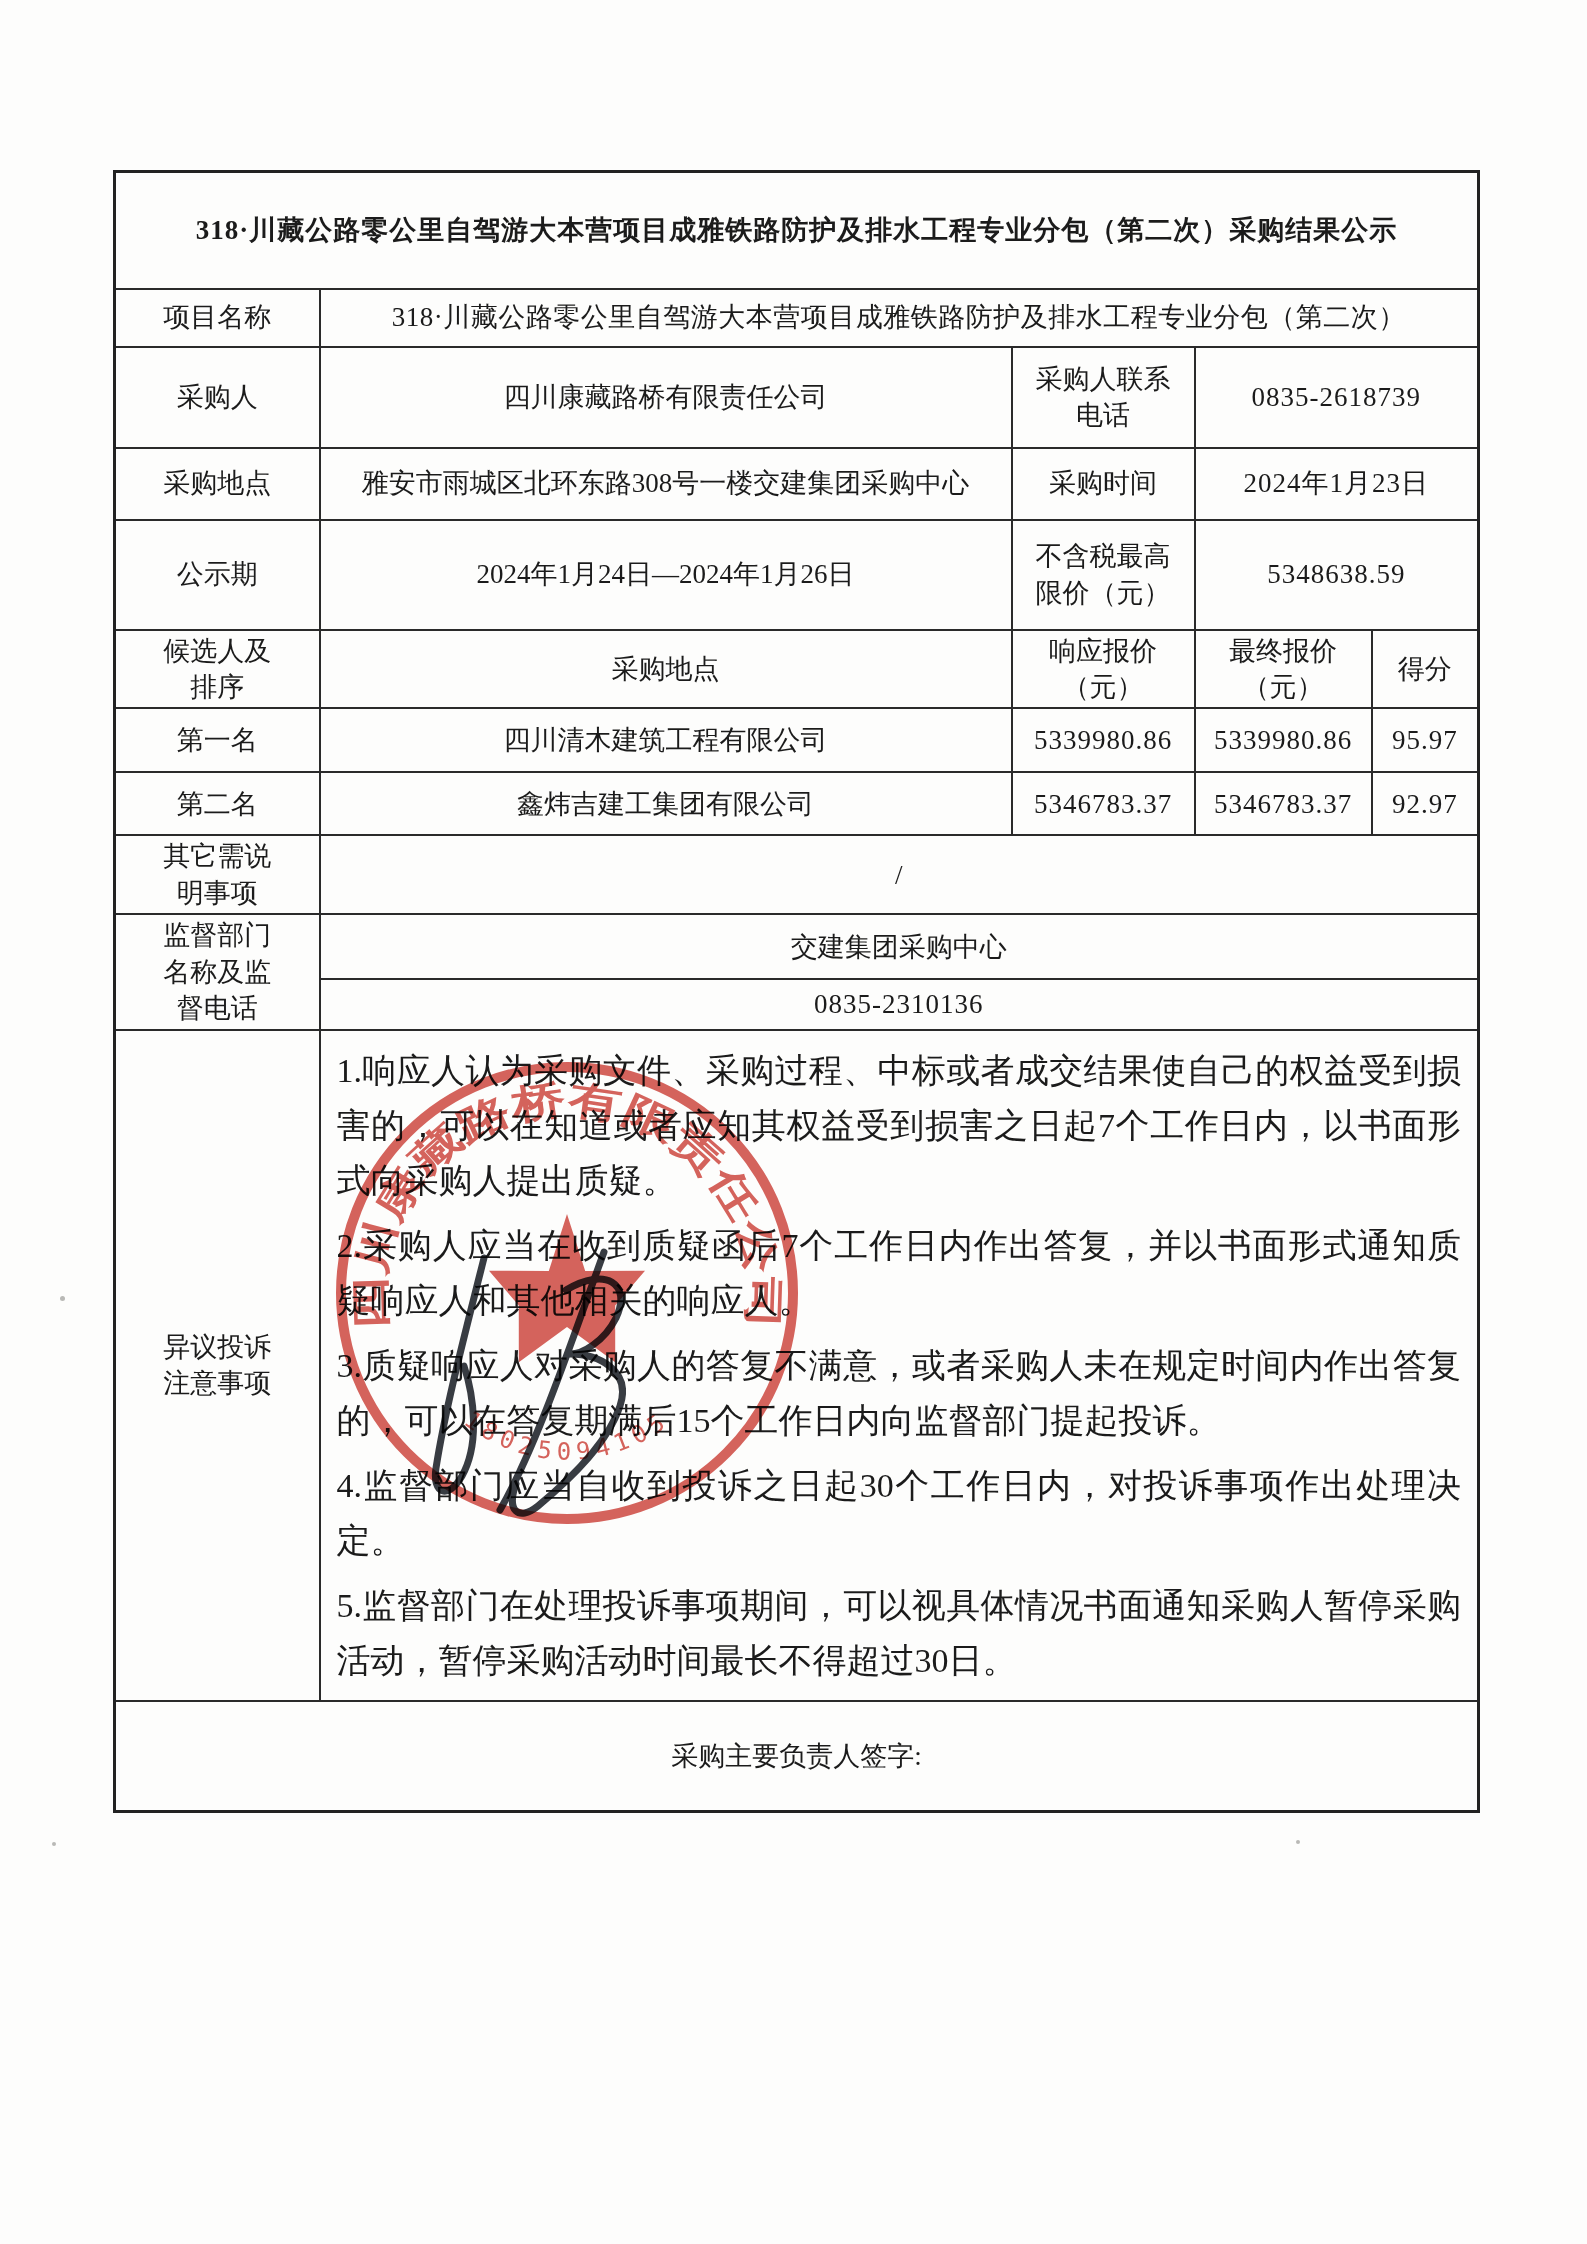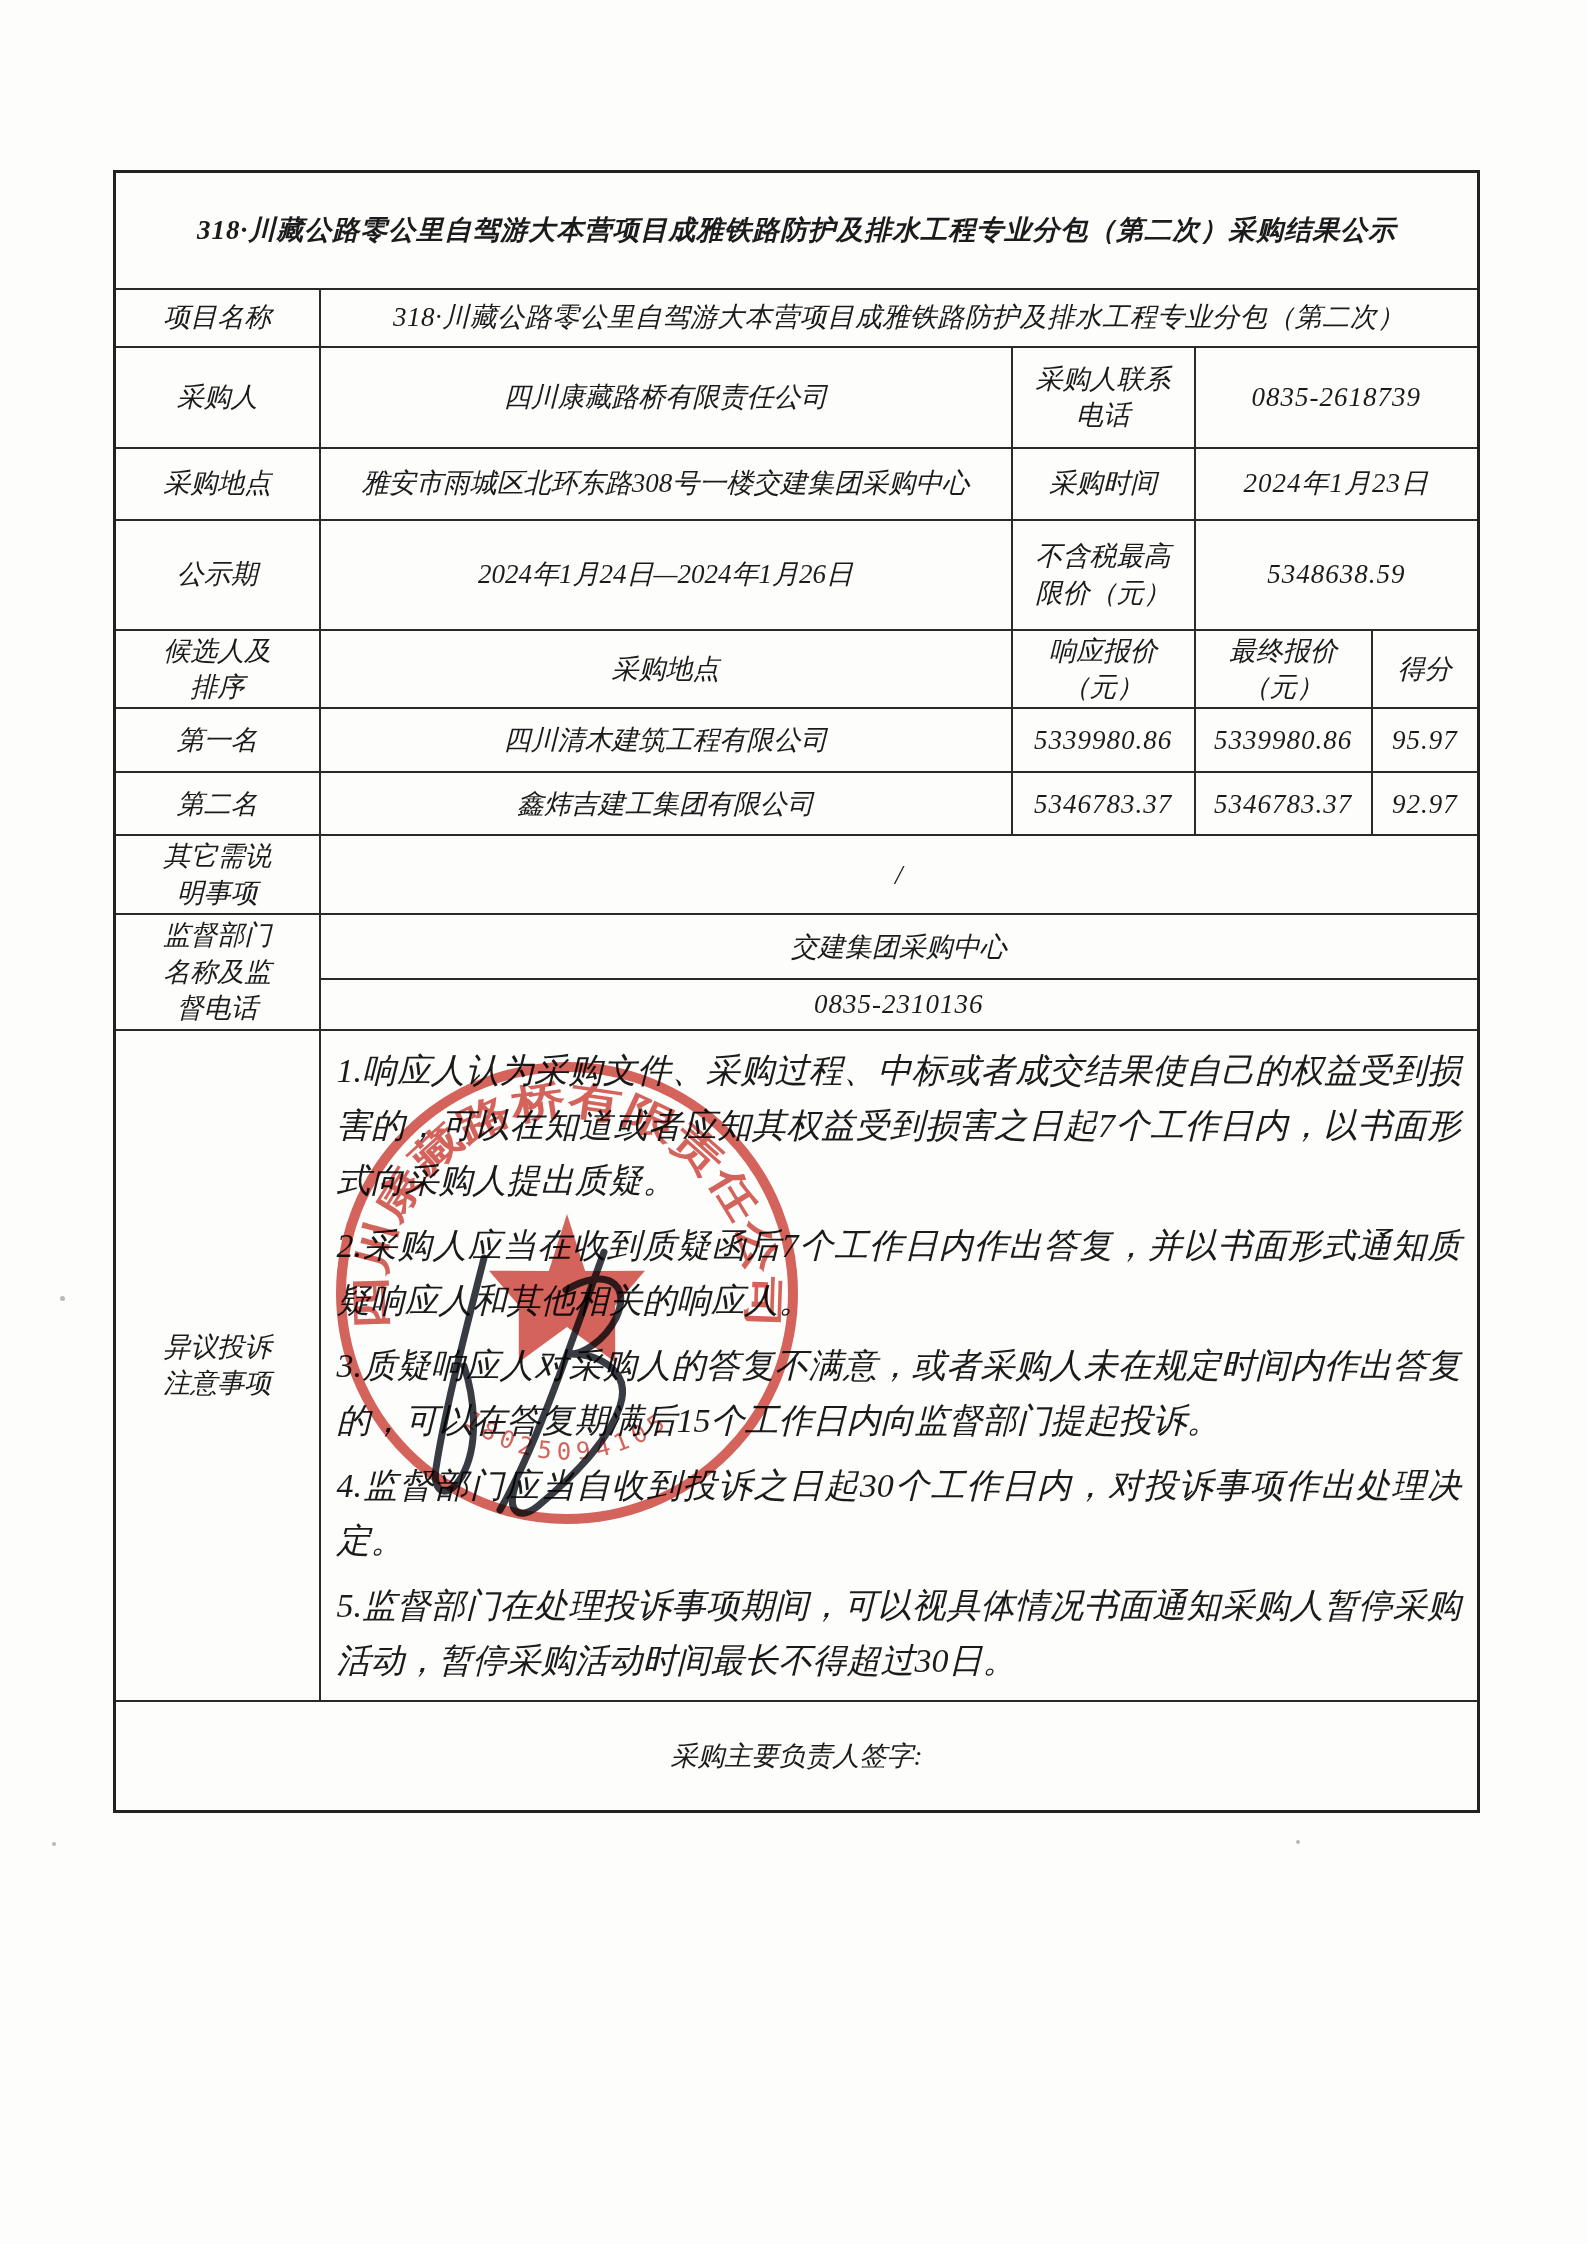--- a/index.html
+++ b/index.html
@@ -21,21 +21,21 @@
   }
   table.doc td{
     border:2px solid #2a2a2a;
     text-align:center;
     vertical-align:middle;
     font-size:27px;
     line-height:1.35;
     padding:2px 6px;
     overflow:hidden;
   }
-  table.doc{border:3px solid #222;font-style:italic;}
+  table.doc{border:3px solid #222;}
   .title-cell{
     font-weight:bold;
     font-size:38px;
     line-height:1.32;
     padding:6px 40px;
     letter-spacing:1px;
   }
   .pre{white-space:pre-line;}
   .project-value{font-size:26px;letter-spacing:0.5px;}
   .num{font-family:"Liberation Serif","DejaVu Serif",serif;letter-spacing:1px;}

